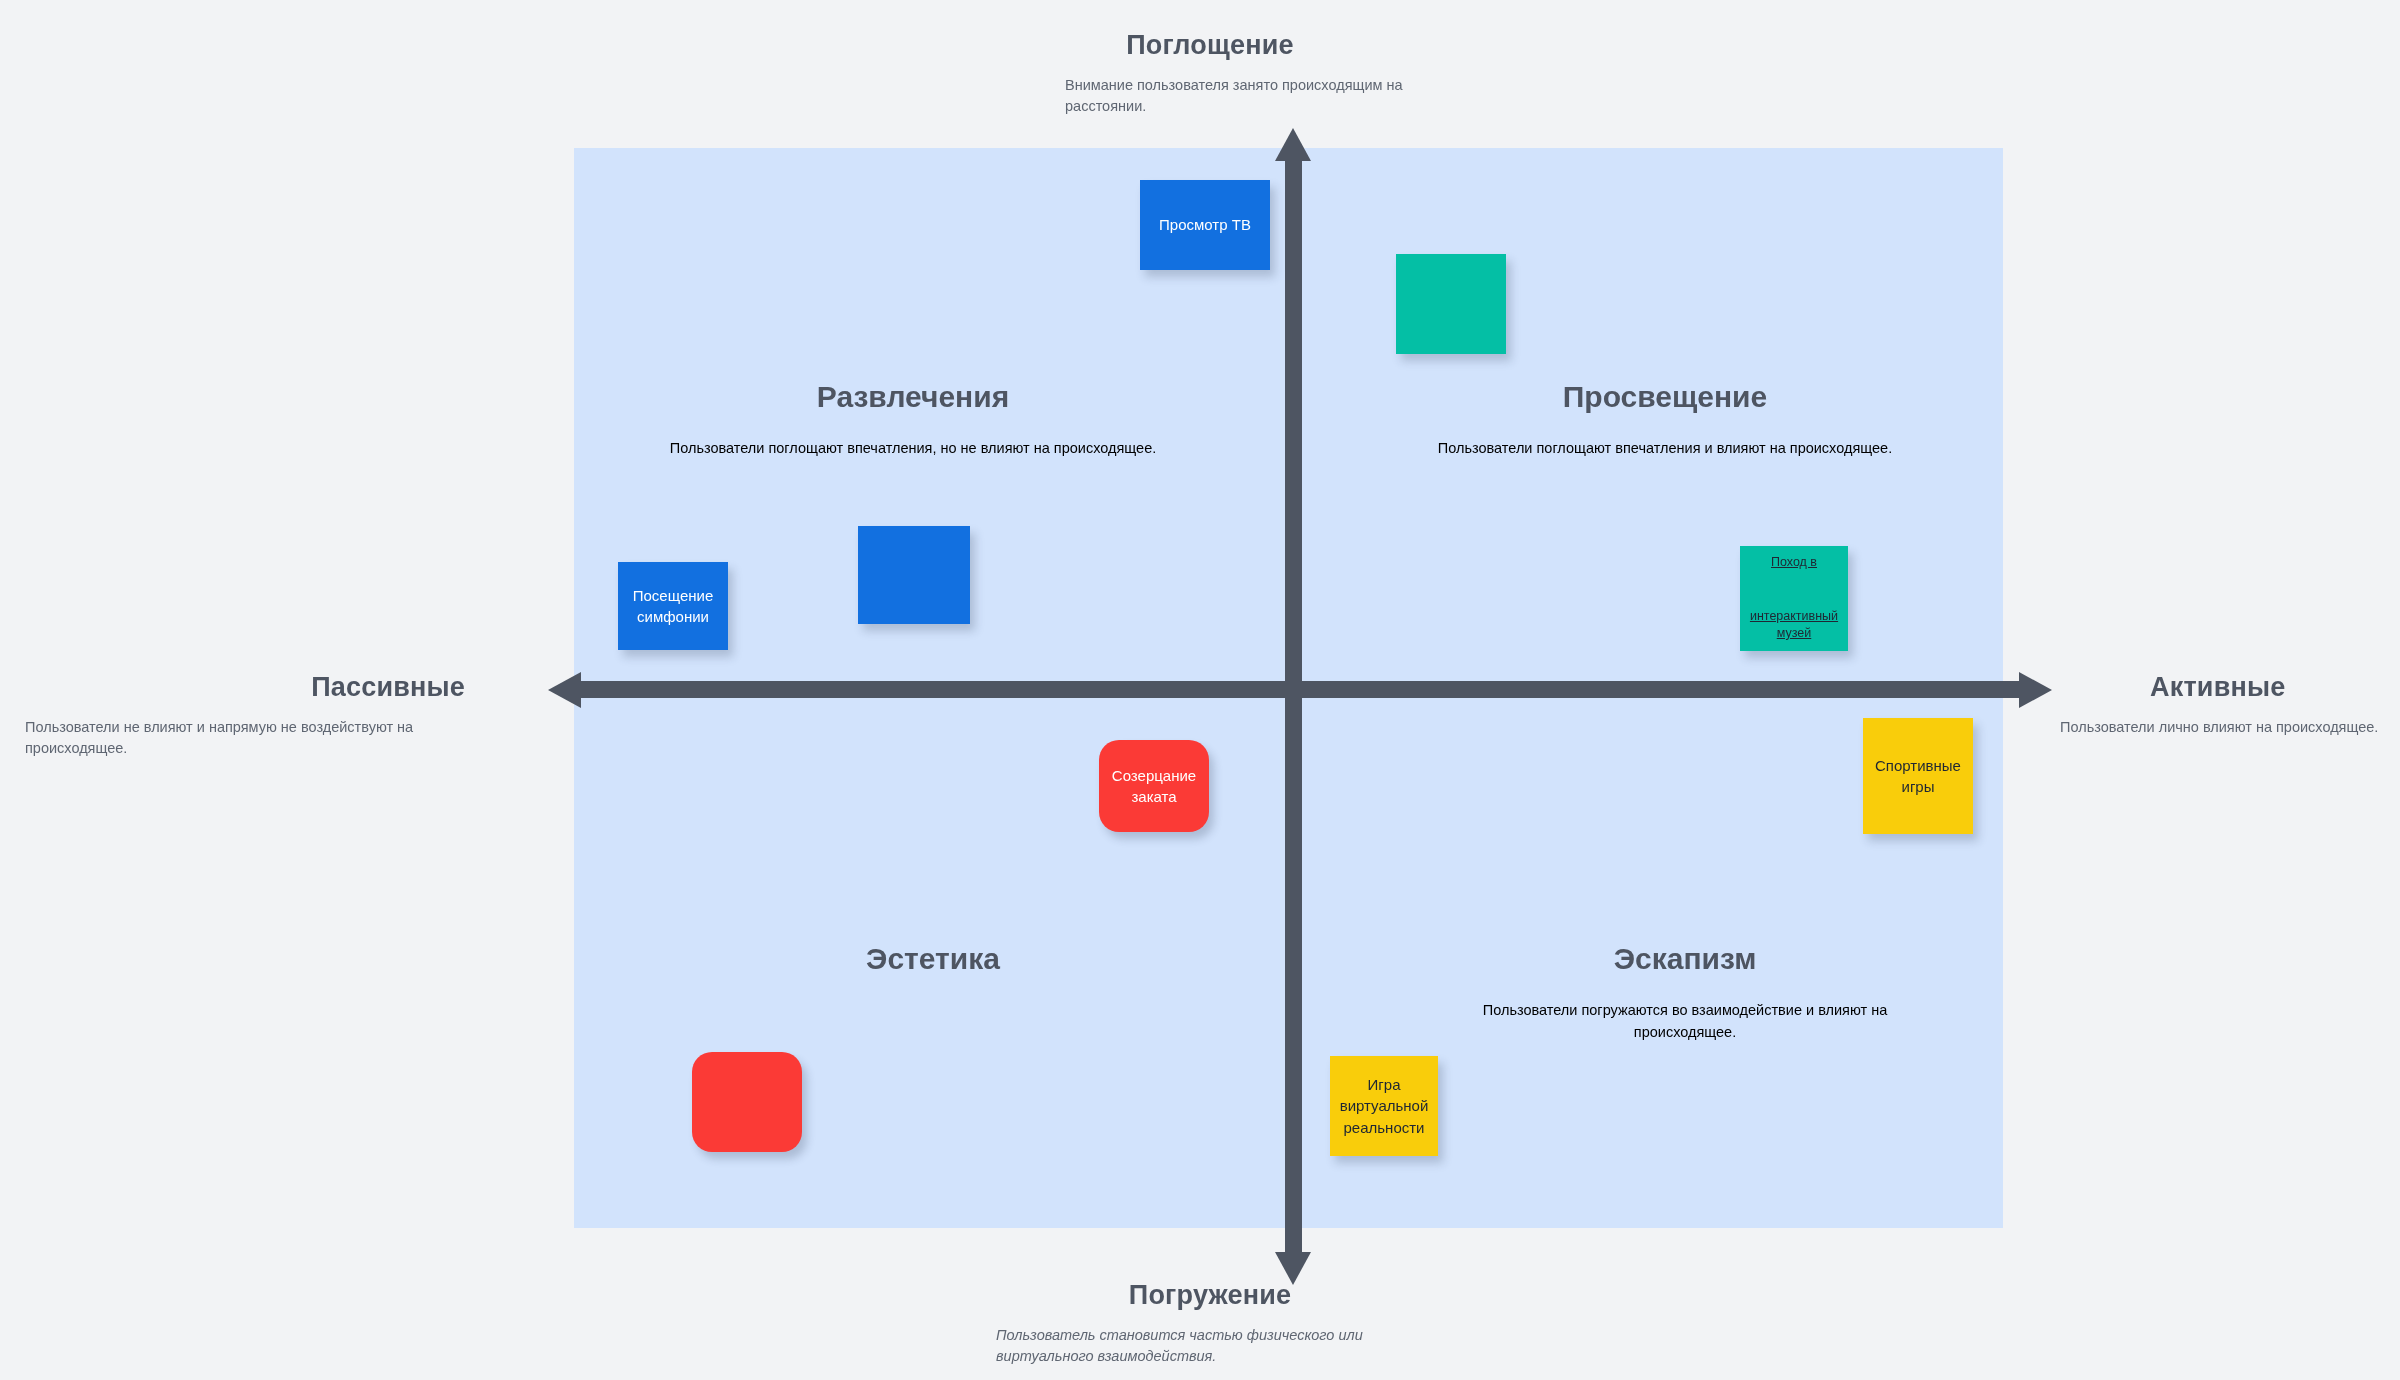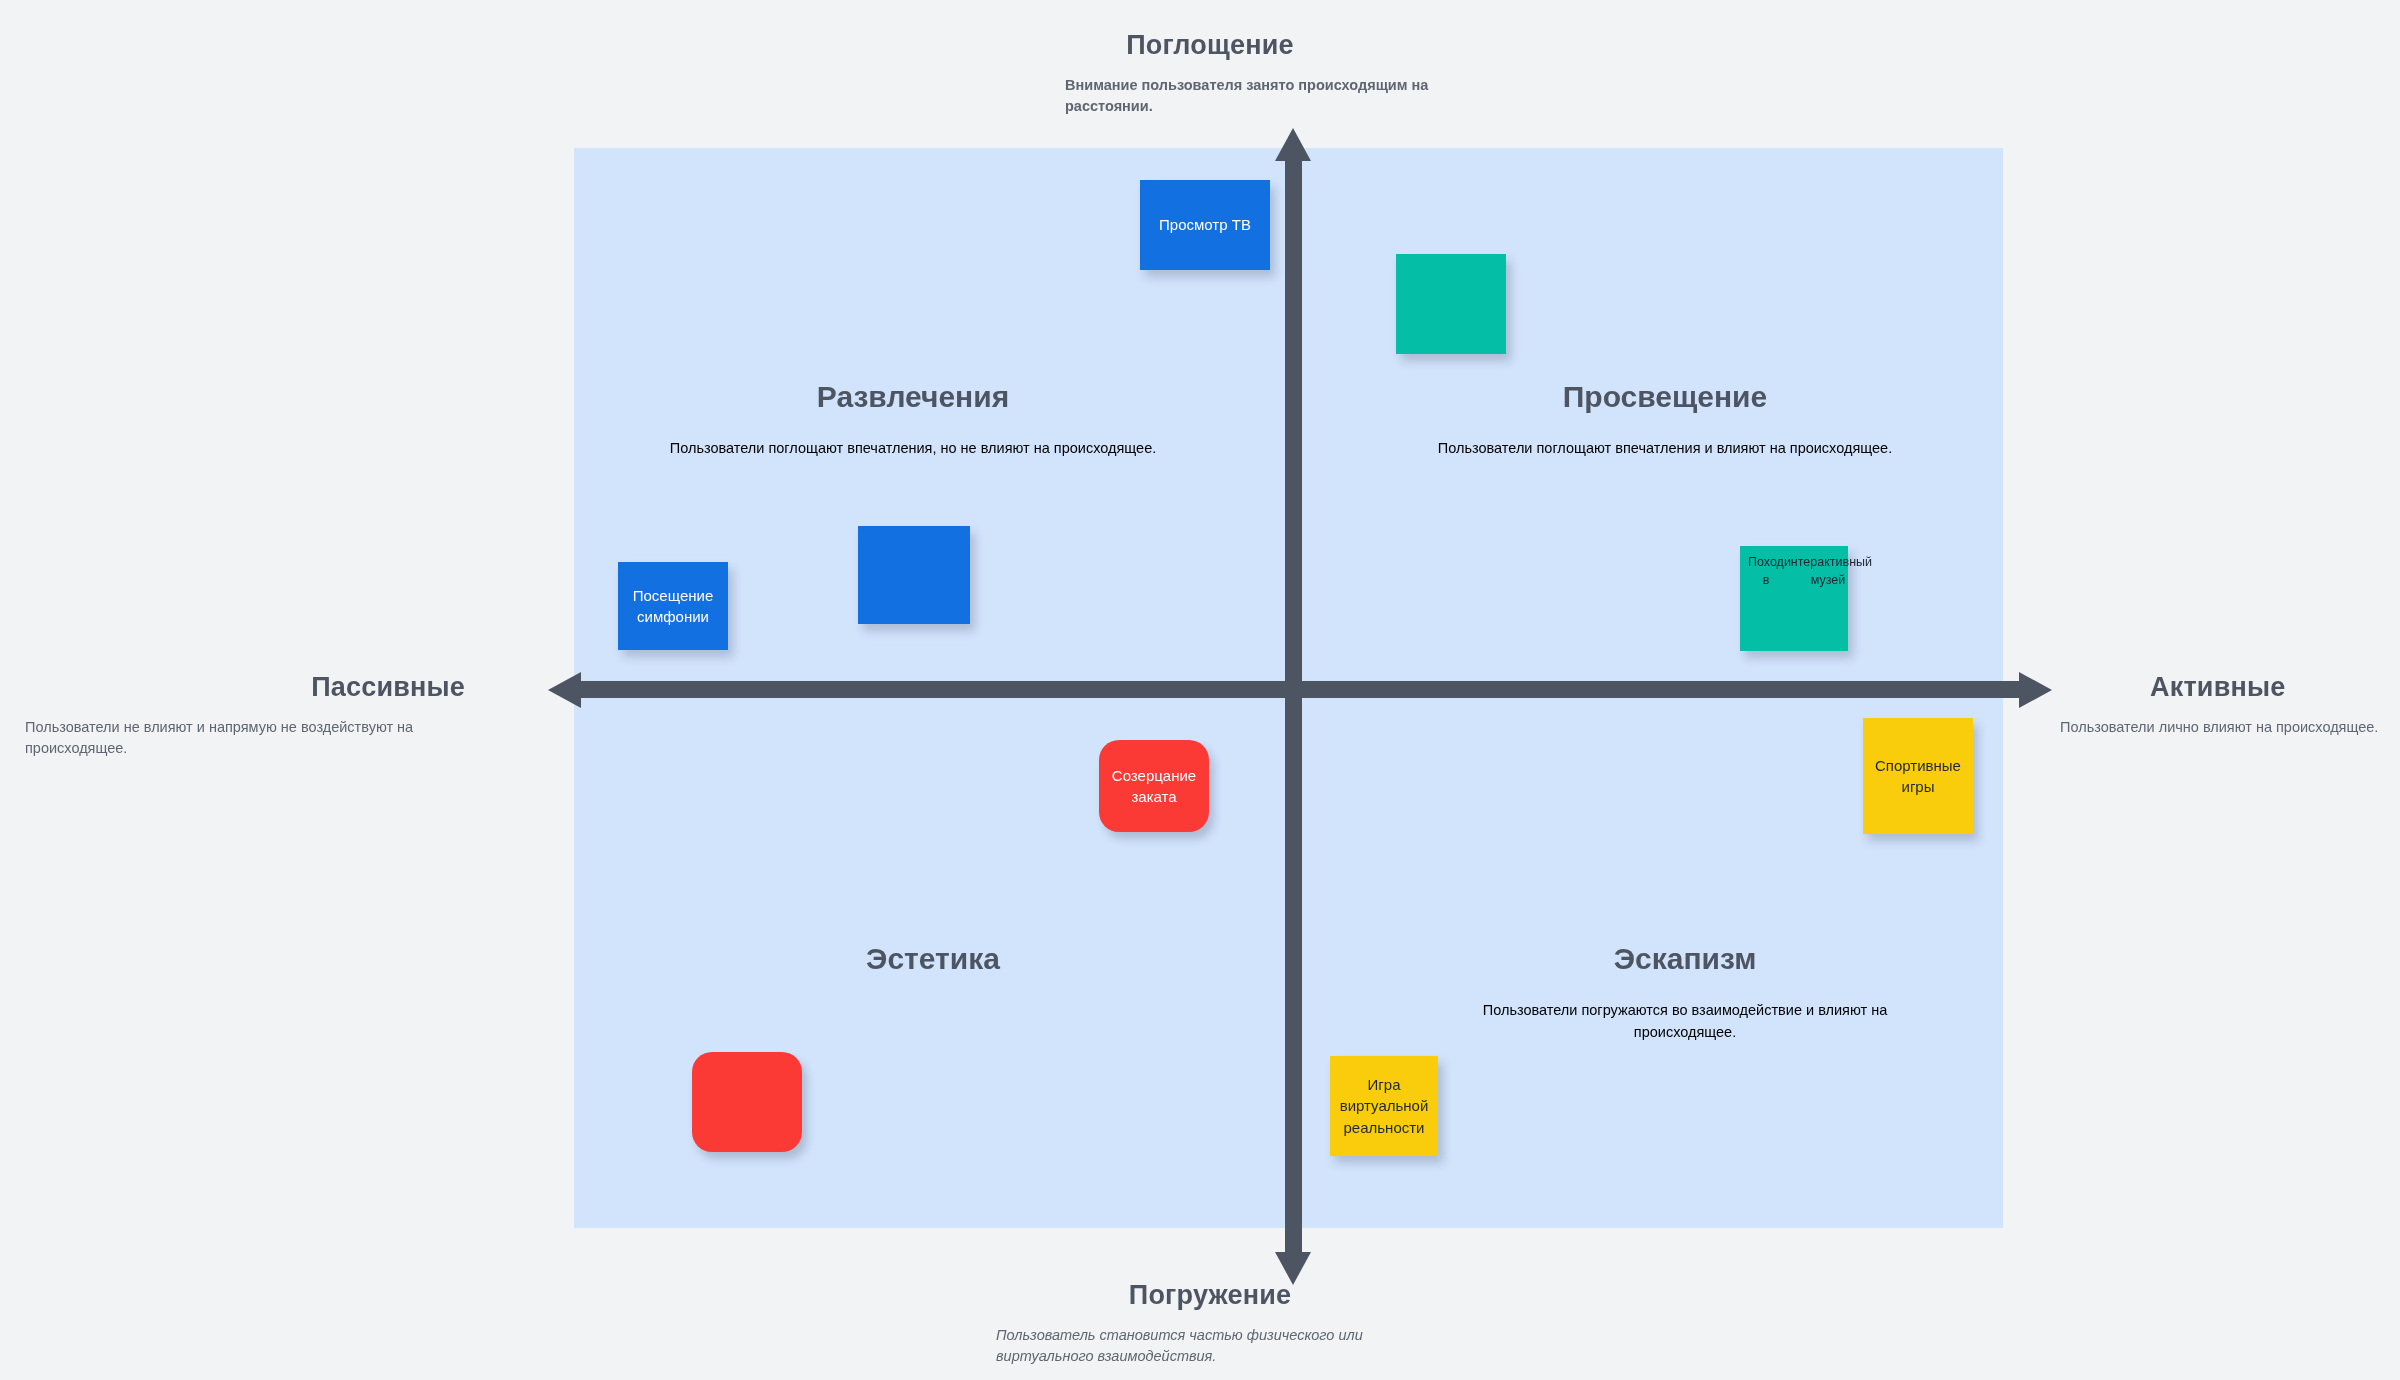--- a/index.html
+++ b/index.html
@@ -88,21 +88,21 @@
   .axis-label-desc {
     font-size: 14.5px;
     color: #5f6672;
     line-height: 1.45;
     margin-top: 14px;
   }
 
   .axis-top {
     left: 960px; top: 30px; width: 500px; text-align: center;
   }
-  .axis-top .axis-label-desc { text-align: left; padding-left: 105px; font-weight: bold; }
+  .axis-top .axis-label-desc { text-align: left; padding-left: 105px; }
 
   .axis-bottom {
     left: 960px; top: 1280px; width: 500px; text-align: center;
   }
   .axis-bottom .axis-label-desc { text-align: left; padding-left: 36px; font-style: italic; }
 
   .axis-left {
     left: 25px; top: 672px; width: 440px; text-align: right;
   }
   .axis-left .axis-label-desc { text-align: left; }
@@ -149,24 +149,25 @@
   }
   .note-text { width: 100%; }
 
   .note.blue   { background: #1270e0; color: #ffffff; }
   .note.green  { background: #04bfa5; color: #1f2733; }
   .note.red    { background: #fb3a36; color: #ffffff; border-radius: 20px; }
   .note.yellow { background: #f9cd0b; color: #1f2733; }
 
   .note.split .note-text {
     display: flex;
-    flex-direction: row;
+    flex-direction: column;
     justify-content: space-between;
     height: 100%;
     font-size: 12.5px;
+    text-decoration: underline;
   }
 </style>
 </head>
 <body>
 
 <div id="canvas">
 
   <div class="plot-area"></div>
 
   <div class="axis-v-line"></div>

